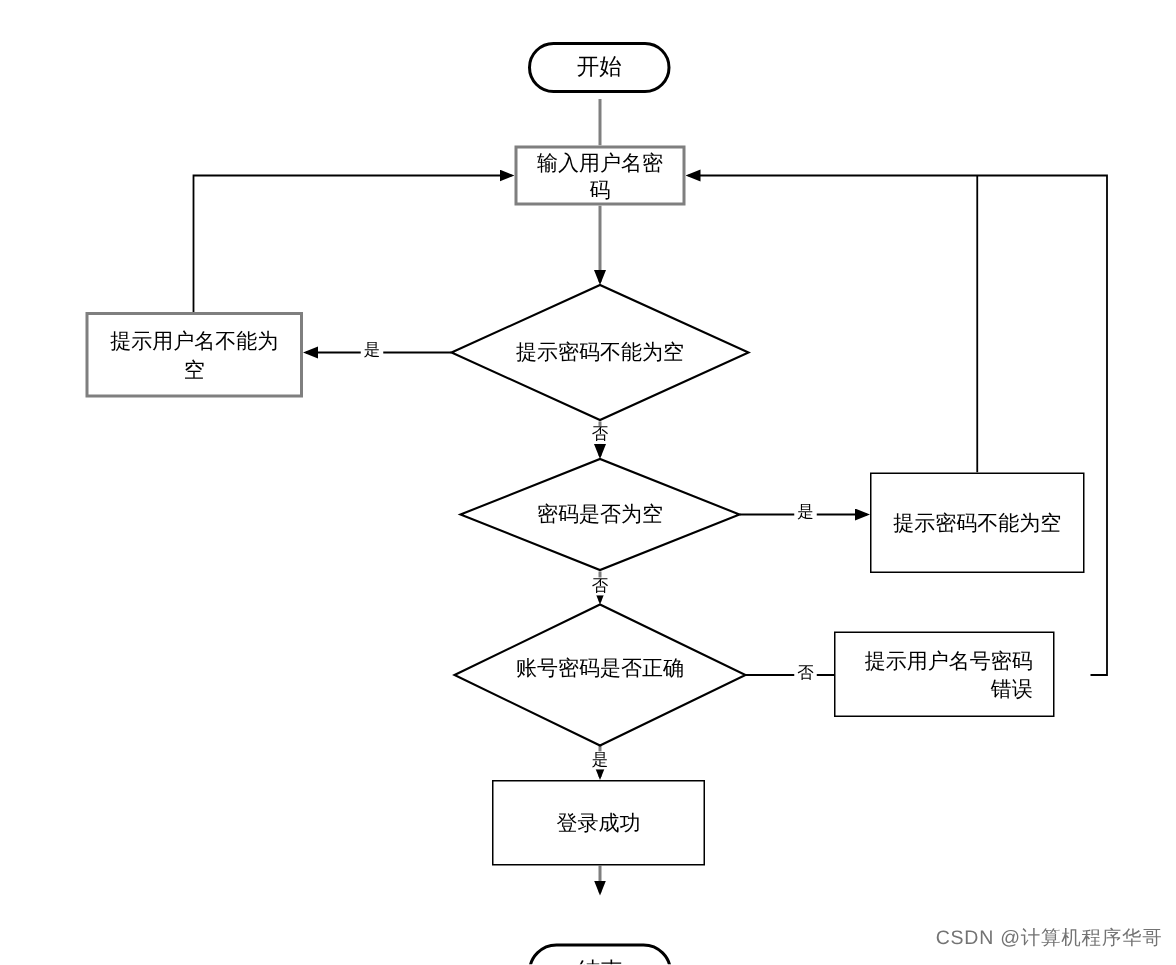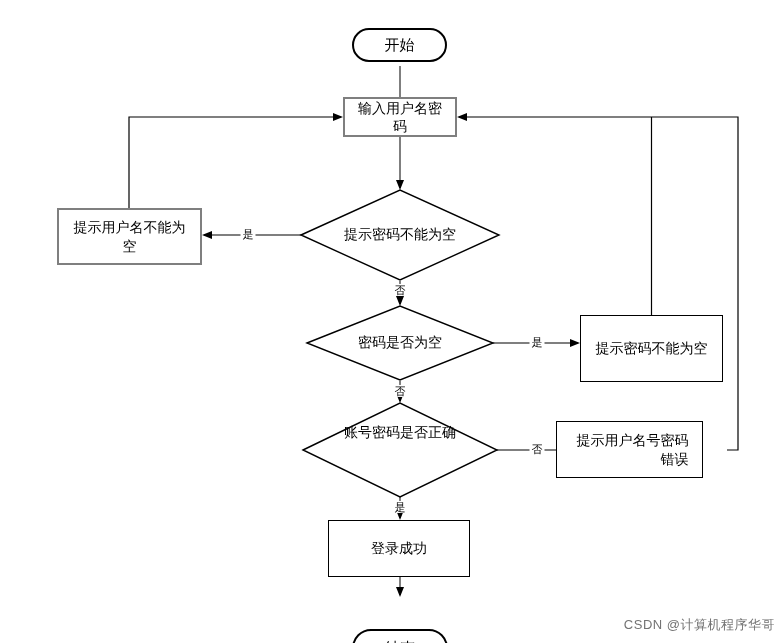--- a/index.html
+++ b/index.html
@@ -119,21 +119,21 @@
   <div class="node rect-black" style="left:328px; top:520px; width:142px; height:57px;">
     <span>登录成功</span>
   </div>
 
   <div class="node stadium" style="left:352px; top:597px; width:96px; height:38px;margin-top:32px;">
     <span>结束</span>
   </div>
 
   <div class="diamond-text" style="left:301px; top:235px; width:198px;">提示密码不能为空</div>
   <div class="diamond-text" style="left:307px; top:343px; width:186px;">密码是否为空</div>
-  <div class="diamond-text" style="left:303px; top:433px; width:194px;text-align:center;">账号密码是否正确</div>
+  <div class="diamond-text" style="left:303px; top:446px; width:194px;text-align:center;">账号密码是否正确</div>
 
   <div class="edge-label" style="left:248px; top:234px;">是</div>
   <div class="edge-label" style="left:400px; top:290px;">否</div>
   <div class="edge-label" style="left:537px; top:342px;">是</div>
   <div class="edge-label" style="left:400px; top:391px;">否</div>
   <div class="edge-label" style="left:537px; top:449px;">否</div>
   <div class="edge-label" style="left:400px; top:507px;">是</div>
 
   <div class="watermark">CSDN @计算机程序华哥</div>
 

